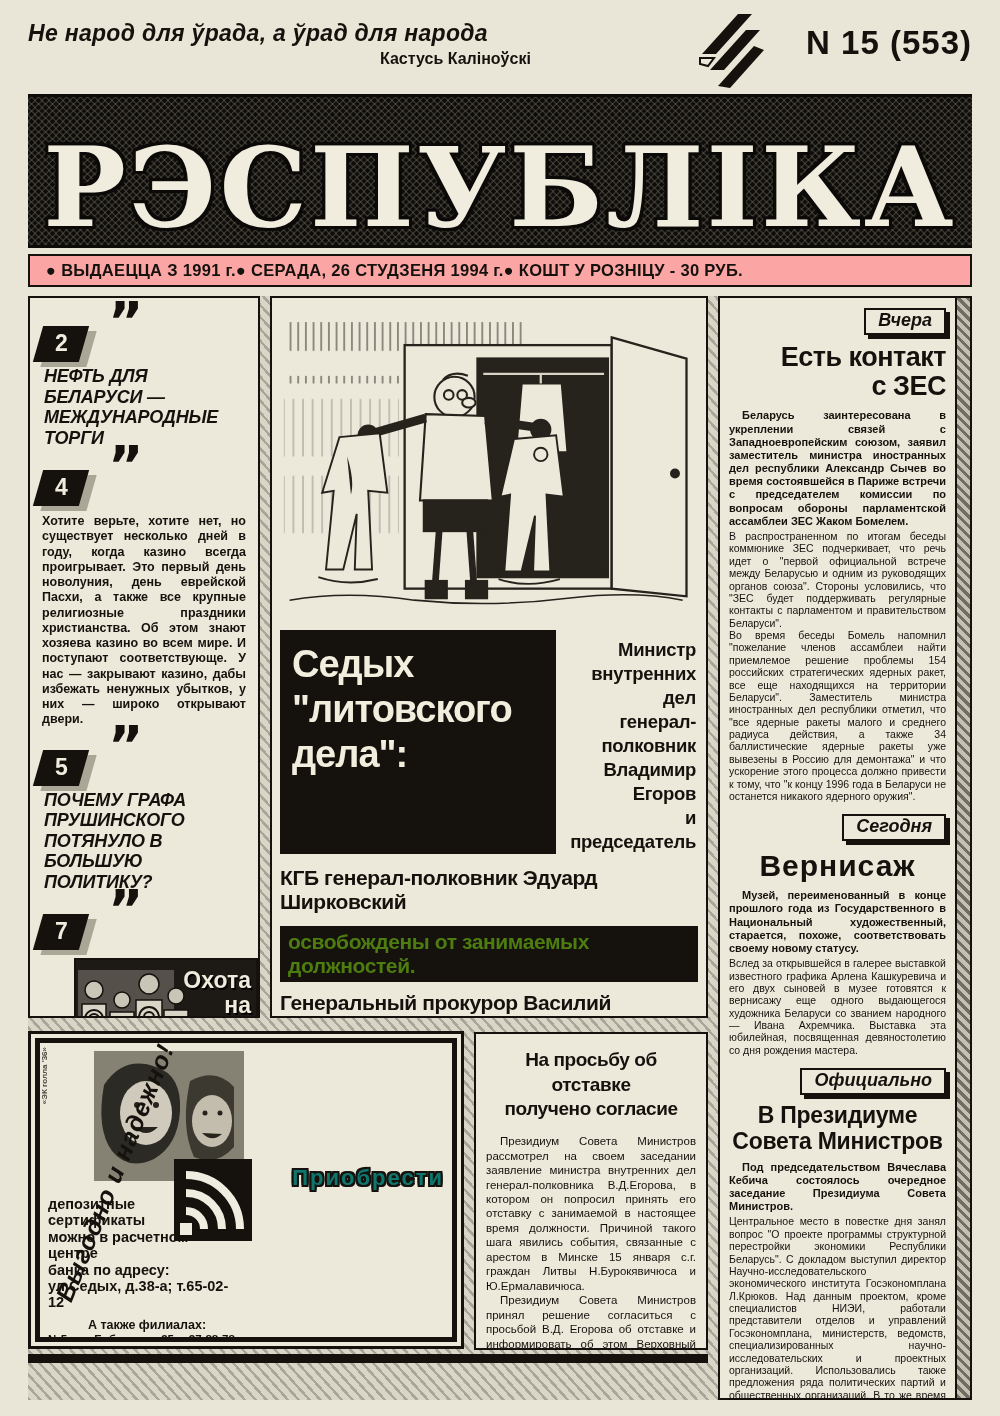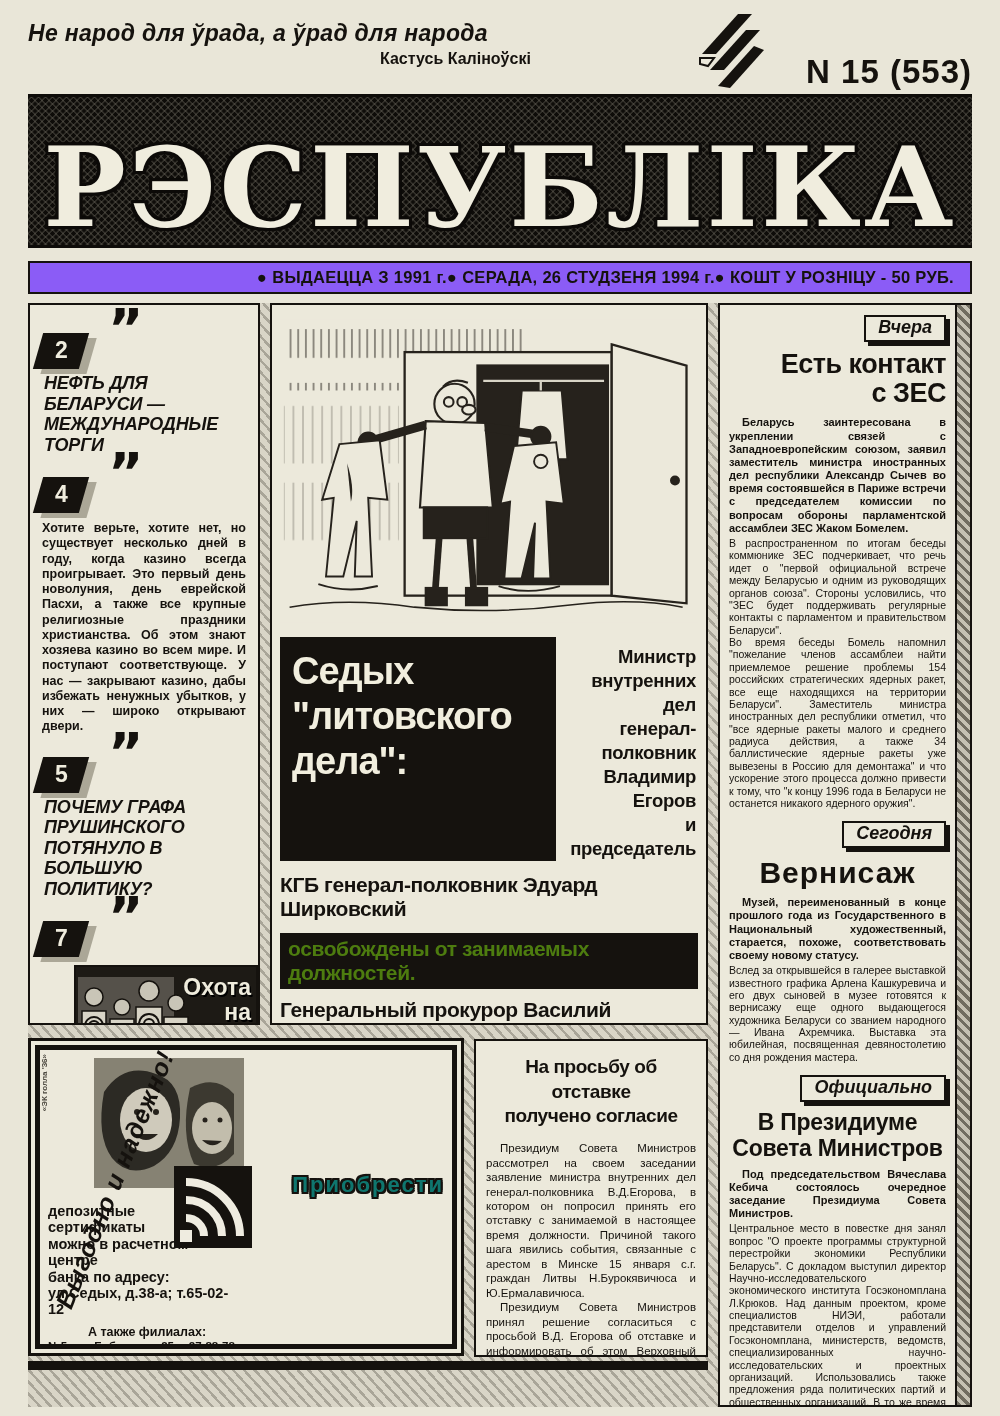--- a/index.html
+++ b/index.html
@@ -9,43 +9,43 @@
     font-family:"Liberation Sans",sans-serif;
     -webkit-font-smoothing:antialiased;
   }
   .page{position:absolute;inset:0;padding:0 28px;box-sizing:border-box;}
 
   
   .hdr{position:relative;padding-top:20px;height:70px;}
   .motto{font-style:italic;font-weight:bold;font-size:23px;letter-spacing:.3px;}
   .motto-author{font-weight:bold;font-size:16px;margin:3px 0 0 352px;}
   .flag{position:absolute;left:666px;top:4px;width:72px;height:96px;z-index:6;}
-  .issue-no{position:absolute;right:0;top:24px;font-weight:bold;font-size:33px;letter-spacing:1px;margin-top:29px;}
+  .issue-no{position:absolute;right:0;top:24px;font-weight:bold;font-size:33px;letter-spacing:1px;}
 
   
   .masthead{
     position:relative;height:148px;margin-top:4px;text-align:center;
     background-color:#47443c;
     background-image:radial-gradient(circle,#0e0c09 42%,transparent 47%),
                      radial-gradient(circle,#0e0c09 42%,transparent 47%);
     background-size:7px 7px;background-position:0 0,3.5px 3.5px;
     border-top:3px solid #0e0c09;border-bottom:3px solid #0e0c09;
   }
   .masthead-text{
     font-family:"DejaVu Serif",serif;font-weight:bold;font-size:110px;line-height:142px;
     color:#f0edde;letter-spacing:3px;white-space:nowrap;
     text-shadow:3px 3px 0 #0c0a08,-3px -3px 0 #0c0a08,3px -3px 0 #0c0a08,-3px 3px 0 #0c0a08,
                 3px 0 0 #0c0a08,-3px 0 0 #0c0a08,0 3px 0 #0c0a08,0 -3px 0 #0c0a08;
     margin-top:20px;
   }
 
   
   .dateline{
-    margin-top:13px;border:2.5px solid #15120e;background:#8b5cf6;
-    display:flex;justify-content:flex-end;padding:5px 16px;
+    margin-top:6px;border:2.5px solid #15120e;background:#fca5a5;
+    display:flex;justify-content:flex-start;padding:5px 16px;
     font-weight:bold;font-size:16.5px;letter-spacing:.3px;
   }
 
   
   .content{
     position:relative;margin-top:9px;height:1104px;
     background:repeating-linear-gradient(48deg,#a9a598 0 2.5px,#d9d5c7 2.5px 8px);
   }
   .panel{position:absolute;background:#ece9db;border:2.5px solid #15120e;box-sizing:border-box;}
 
@@ -145,21 +145,21 @@
     <div class="issue-no">N 15 (553)</div>
   </div>
 
   <div class="masthead">
     <div class="masthead-text">РЭСПУБЛІКА</div>
   </div>
 
   <div class="dateline">
     <span>● ВЫДАЕЦЦА  З 1991 г.</span>
     <span>● СЕРАДА, 26 СТУДЗЕНЯ 1994 г.</span>
-    <span>● КОШТ У РОЗНІЦУ - 50 РУБ.</span>
+    <span>● КОШТ У РОЗНІЦУ - 30 РУБ.</span>
   </div>
 
   <div class="content">
 
     <div class="panel teasers">
 
       <div>
         <div class="chip-row">
           <span class="quote">”</span>
           <div class="chip">

